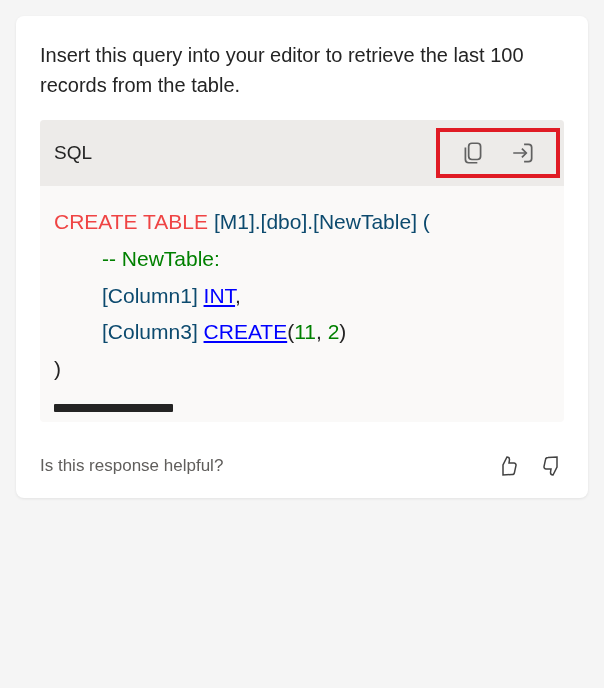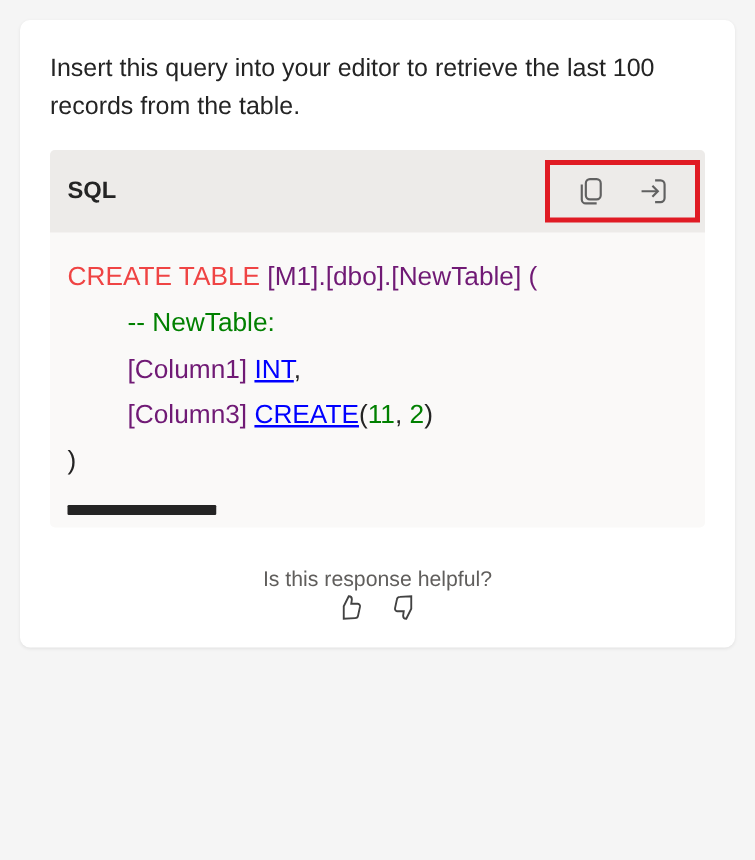--- a/index.html
+++ b/index.html
@@ -33,21 +33,21 @@
     .code-header {
       background: #edebe9;
       display: flex;
       align-items: center;
       justify-content: space-between;
       padding: 8px 0px 8px 14px;
       position: relative;
     }
     .code-lang {
       font-size: 19px;
-      font-weight: 700;
+      font-weight: 400;
       color: #242424;
     }
     .code-actions {
       display: flex;
       align-items: center;
       gap: 24px;
       padding: 8px 20px;
       border: 4px solid #e01b24;
       margin-right: 4px;
     }
@@ -68,21 +68,21 @@
     .code-body {
       padding: 18px 14px 10px 14px;
       font-family: 'Segoe UI', sans-serif;
       font-size: 21px;
       line-height: 1.75;
       color: #242424;
       overflow-x: hidden;
       white-space: nowrap;
     }
     .tok-kw { color: #ef4444; }
-    .tok-ident { color: #701a75; }
+    .tok-ident { color: #0c4a6e; }
     .tok-comment { color: #008000; }
     .tok-type { color: #0000ff; text-decoration: underline; }
     .tok-num { color: #008000; }
     .tok-punc { color: #242424; }
     .code-line {
       display: block;
     }
     .indent1 { padding-left: 48px; }
     .scrollbar-track {
       height: 8px;
@@ -97,21 +97,20 @@
       width: 24%;
       height: 8px;
       background: #242424;
       border-radius: 1px;
     }
     .feedback {
       display: flex;
       align-items: center;
       justify-content: space-between;
       margin-top: 32px;
-      flex-direction: column;
     }
     .feedback-text {
       font-size: 17px;
       color: #605e5c;
     }
     .feedback-actions {
       display: flex;
       gap: 20px;
     }
     .thumb-btn {

